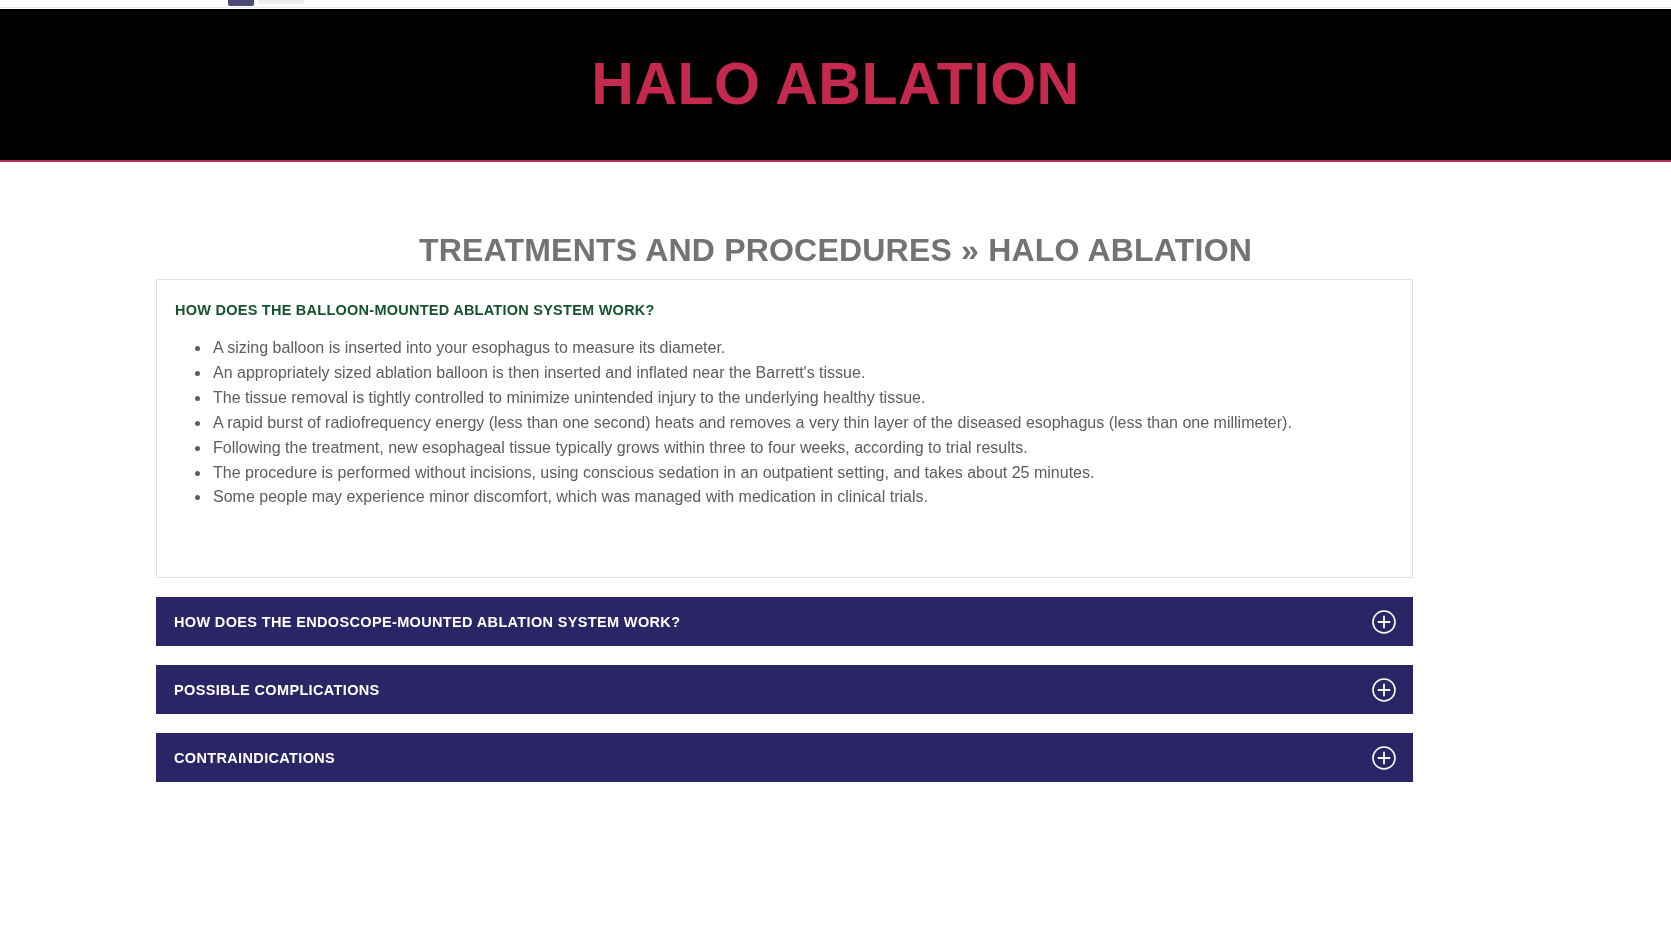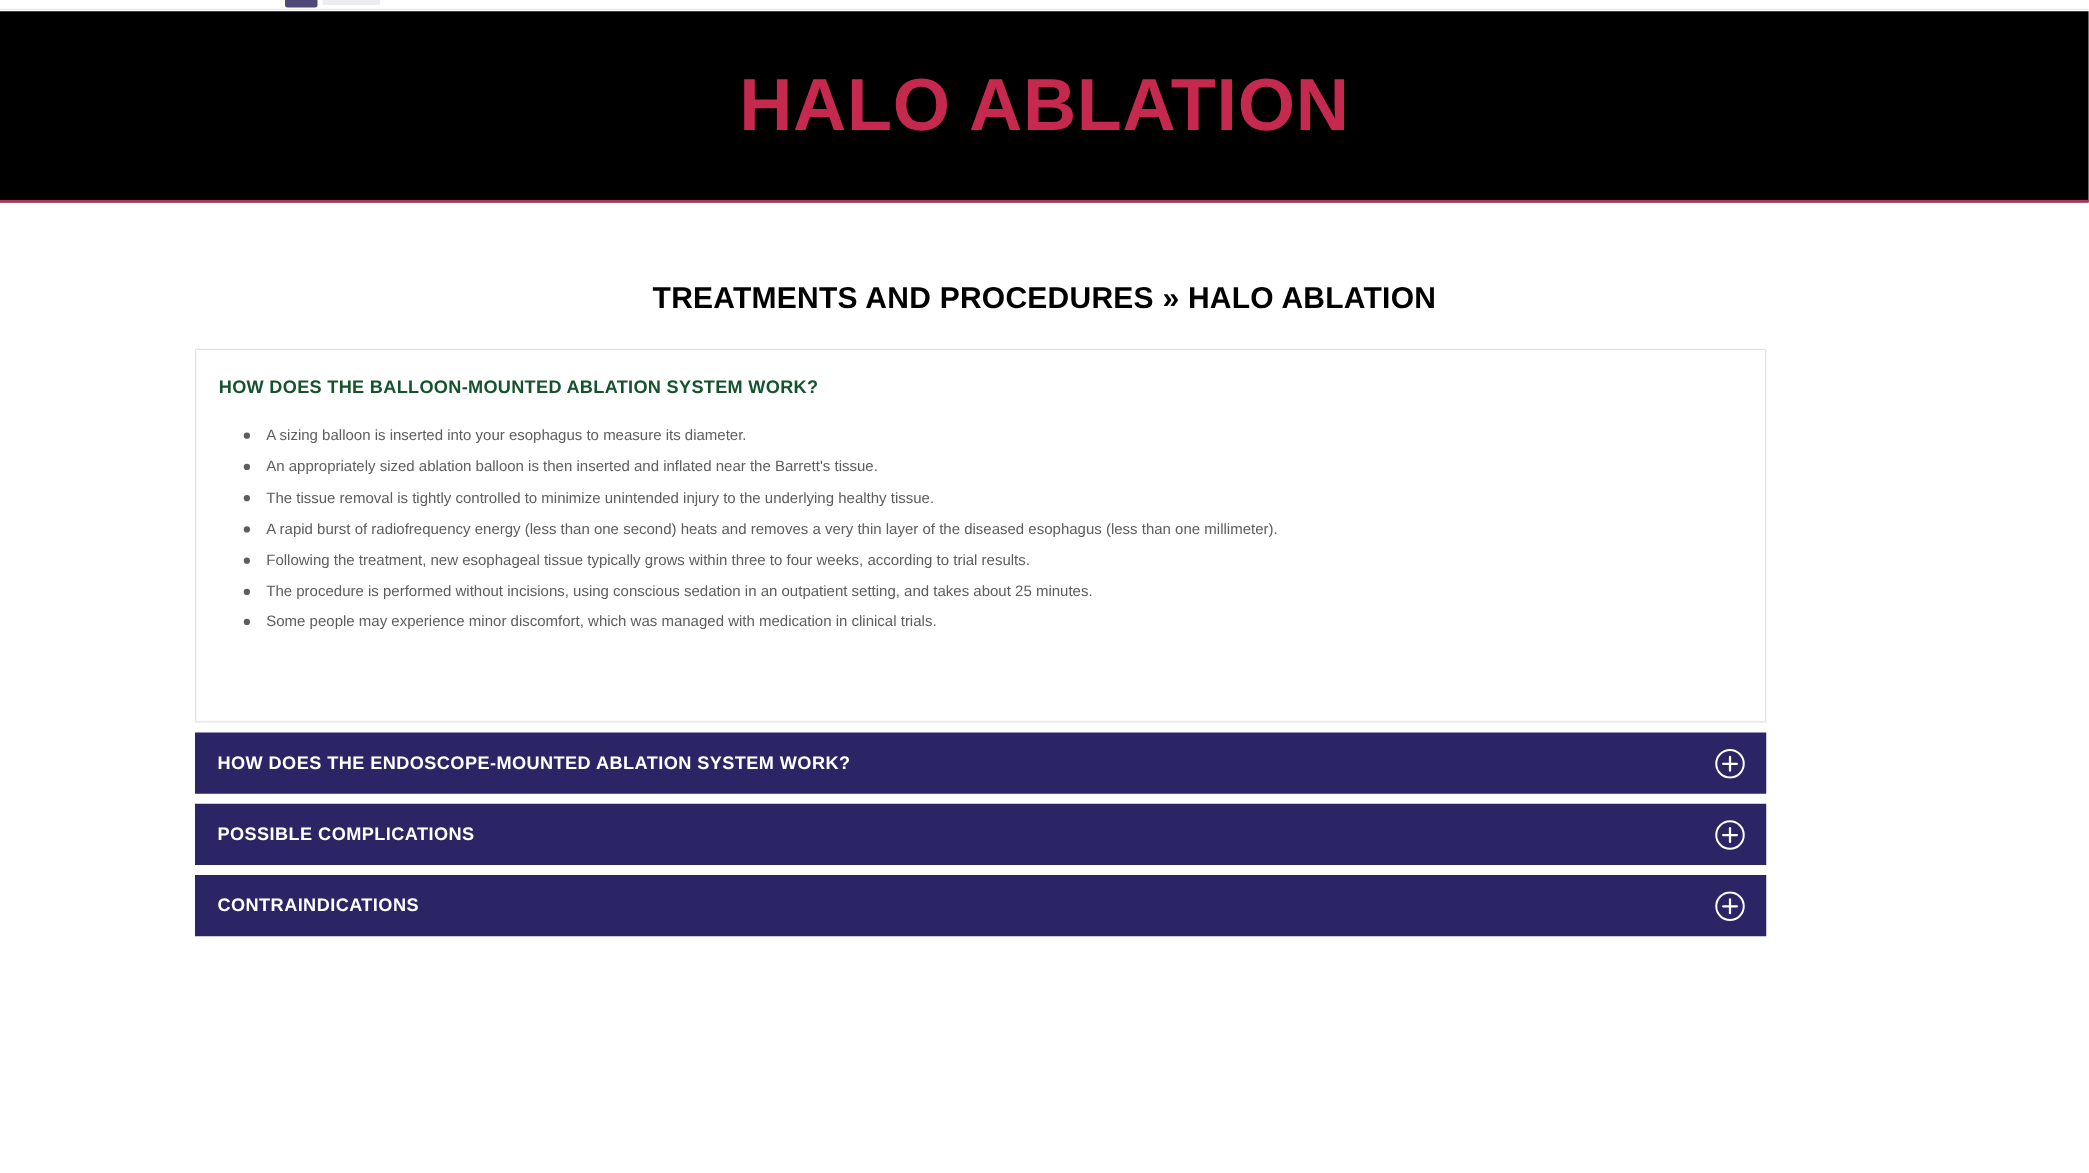--- a/index.html
+++ b/index.html
@@ -73,23 +73,23 @@
 
   
   .breadcrumb-wrap {
     position: absolute;
     top: 205px; left: 0;
     width: 1671px;
     text-align: center;
   }
   .breadcrumb {
     display: inline-block;
-    font-size: 24px;
-    font-weight: bold;
-    color: #000000;
+    font-size: 32px;
+    font-weight: bold;
+    color: #737373;
     letter-spacing: 0.2px;
     white-space: nowrap;
   }
 
   
   .content {
     position: absolute;
     top: 279px;
     left: 156px;
     width: 1257px;
@@ -110,42 +110,42 @@
     margin: 0 0 18px 0;
     text-transform: uppercase;
   }
   .panel-list {
     margin: 0;
     padding: 0 0 0 38px;
     list-style: none;
   }
   .panel-list li {
     position: relative;
-    font-size: 12px;
+    font-size: 16px;
     line-height: 24.4px;
     color: #5d5d5d;
     padding: 0 0 0 0;
     margin: 0 0 0.5px 0;
     white-space: nowrap;
   }
   .panel-list li::before {
     content: "";
     position: absolute;
     left: -18px;
     top: 10px;
     width: 5px;
     height: 5px;
     border-radius: 50%;
     background: #5d5d5d;
   }
 
   
   .bar {
     position: relative;
-    margin-top: 8px;
+    margin-top: 19px;
     height: 49px;
     background: #2b2566;
     display: flex;
     align-items: center;
     padding: 0 18px;
     cursor: pointer;
   }
   .bar-label {
     font-size: 14.5px;
     font-weight: bold;

